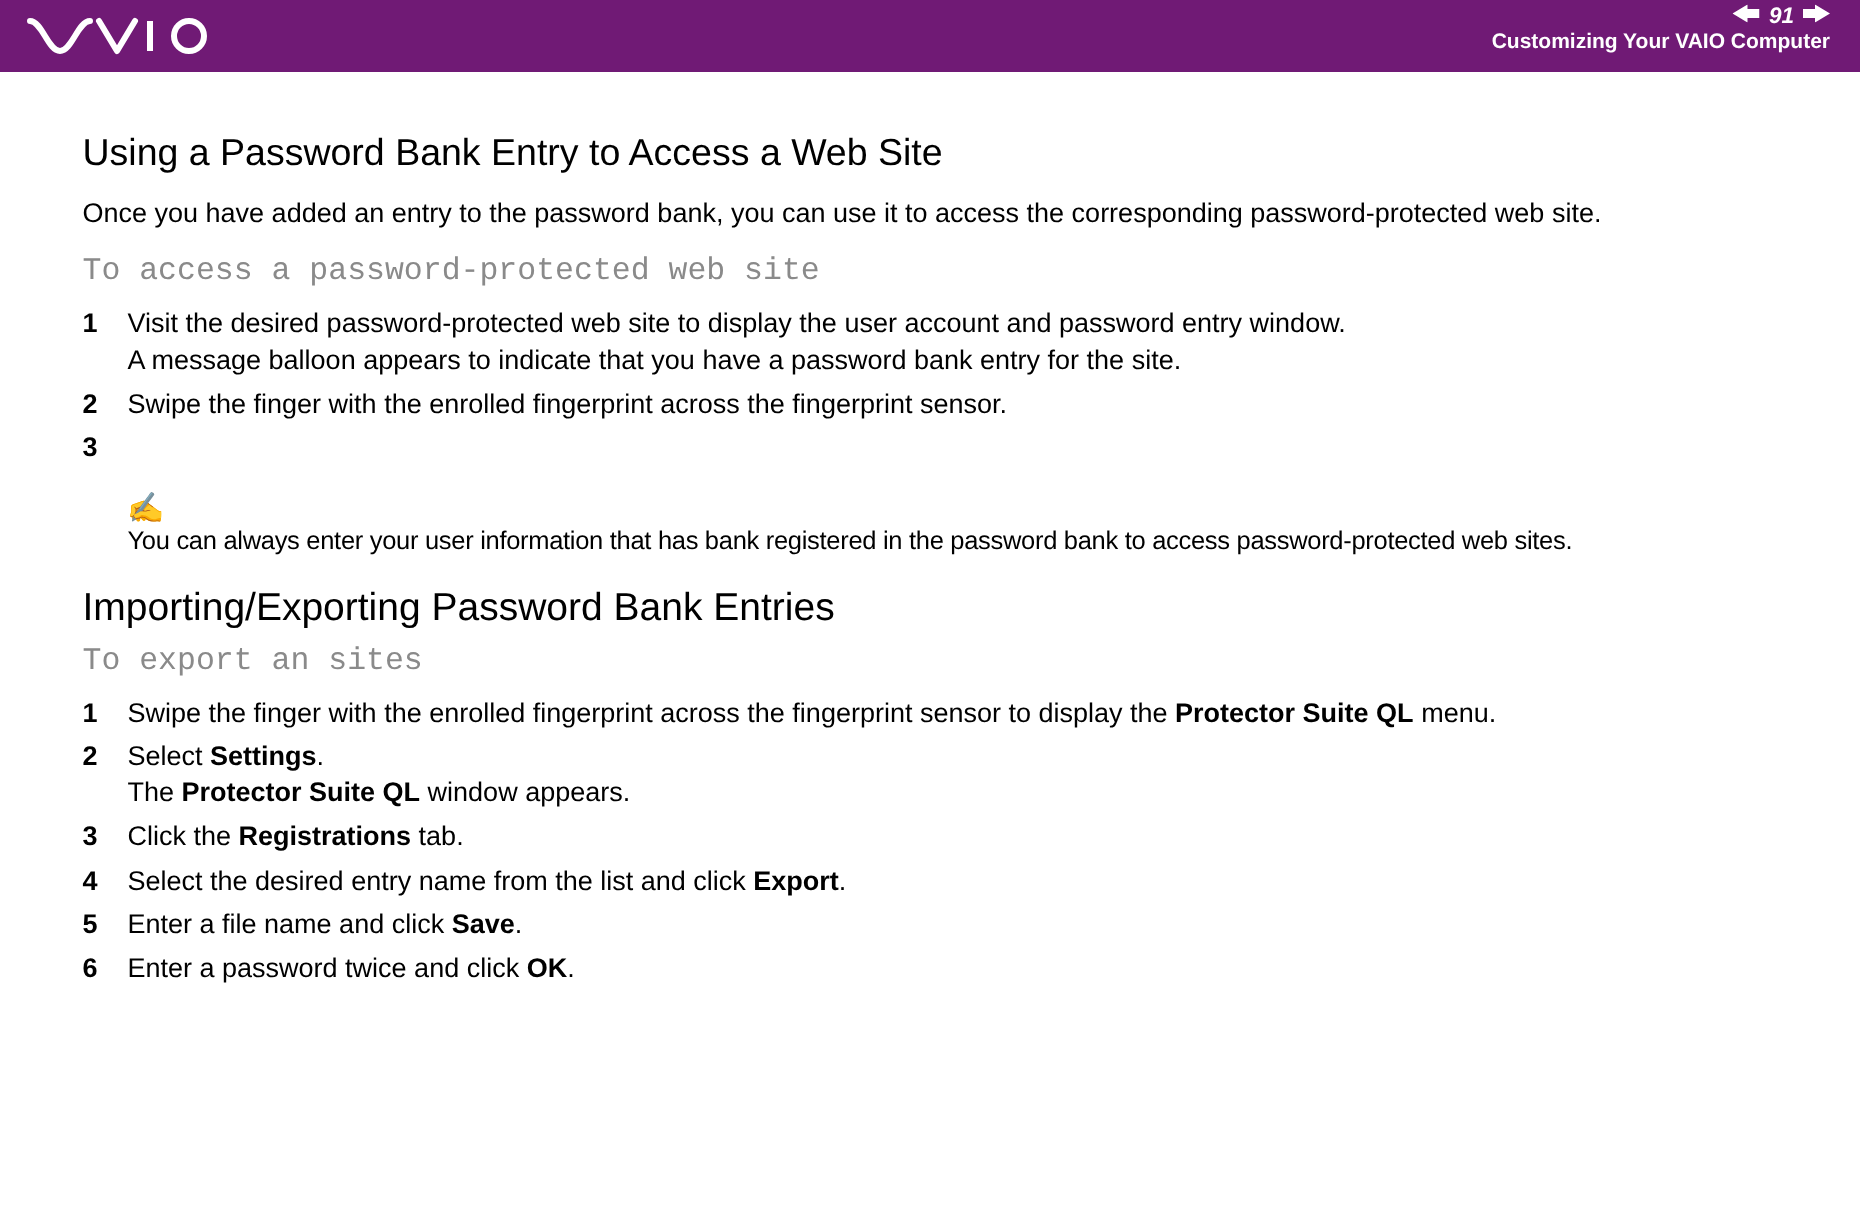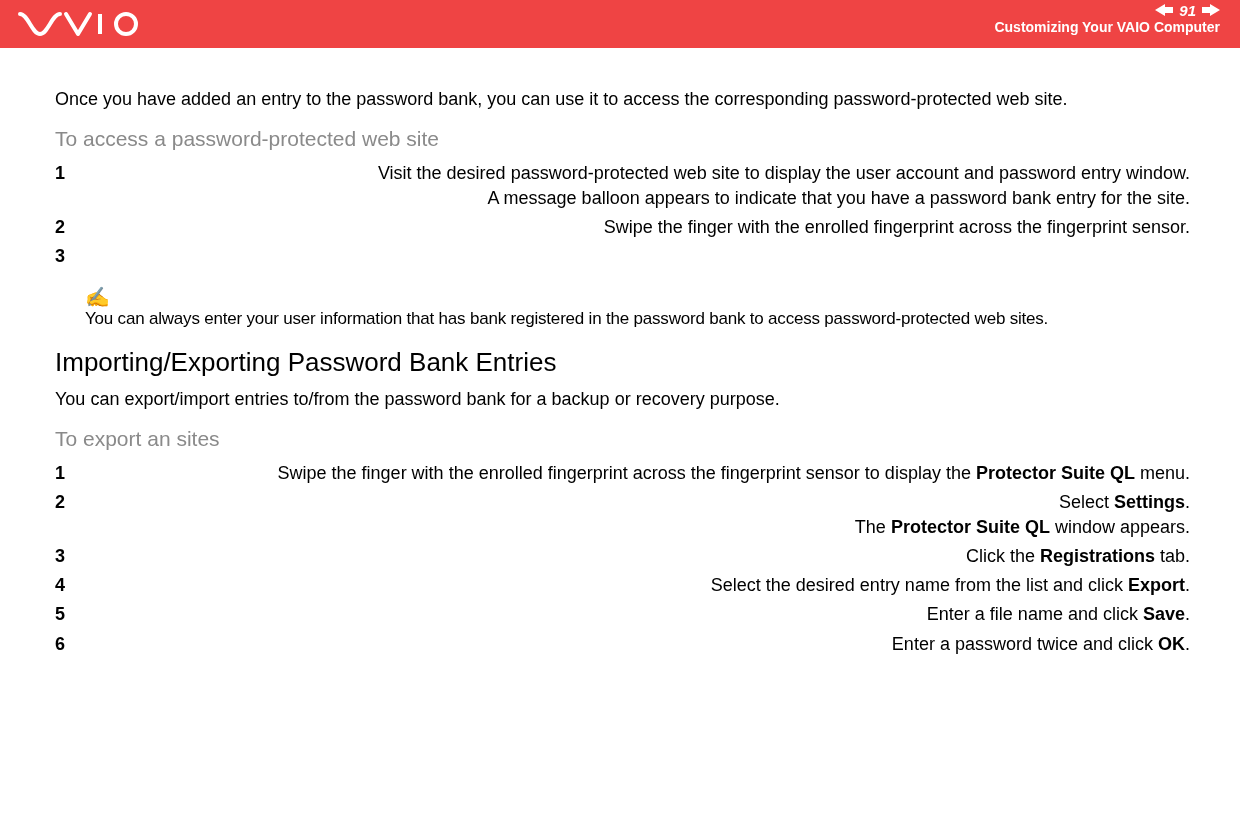--- a/index.html
+++ b/index.html
@@ -4,21 +4,21 @@
 <style>
   * { box-sizing: border-box; }
   html, body { margin: 0; padding: 0; }
   body {
     font-family: Arial, Helvetica, sans-serif;
     color: #000;
     width: 1240px;
     background: #fff;
   }
   .topbar {
-    background: #ef4444;
+    background: #701a75;
     color: #fff;
     height: 48px;
     width: 100%;
     position: relative;
     display: flex;
     align-items: center;
     text-decoration: underline;
   }
   .logo {
     margin-left: 18px;
@@ -61,40 +61,41 @@
   .intro {
     font-size: 18px;
     line-height: 1.3;
     margin: 0 0 16px 0;
   }
   .subhead {
     font-size: 21px;
     color: #8a8a8a;
     margin: 0 0 10px 0;
     font-weight: normal;
+    font-family: Liberation Mono, monospace;
   }
   .steps {
     margin: 0 0 18px 0;
     padding: 0;
     list-style: none;
   }
   .steps li {
     display: flex;
     align-items: flex-start;
     font-size: 18px;
     line-height: 1.35;
     margin-bottom: 5px;
   }
   .step-num {
     font-weight: bold;
     width: 30px;
     flex: 0 0 30px;
   }
   .step-body { flex: 1; }
-  .step-body p { margin: 0; text-align: right; }
+  .step-body p { margin: 0; }
   .b { font-weight: bold; }
   .note-block {
     margin: 8px 0 18px 30px;
   }
   .note-icon {
     font-size: 20px;
     line-height: 1;
     margin-bottom: 2px;
   }
   .note-text {
@@ -134,20 +135,21 @@
             <polygon points="18,6 8,0 8,3 0,3 0,9 8,9 8,12" fill="#fff"></polygon>
           </svg>
       </span>
     </div>
     <div class="section-name">Customizing Your VAIO Computer</div>
   </div>
 </div>
 
 <div class="content">
 
+  <h1 class="h1">Using a Password Bank Entry to Access a Web Site</h1>
   <p class="intro">Once you have added an entry to the password bank, you can use it to access the corresponding password-protected web site.</p>
   <h2 class="subhead">To access a password-protected web site</h2>
 
   <ol class="steps">
     <li>
       <span class="step-num">1</span>
       <div class="step-body">
         <p>Visit the desired password-protected web site to display the user account and password entry window.</p>
         <p>A message balloon appears to indicate that you have a password bank entry for the site.</p>
       </div>
@@ -164,21 +166,20 @@
       </div>
     </li>
   </ol>
 
   <div class="note-block">
     <div class="note-icon">✍</div>
     <div class="note-text">You can always enter your user information that has bank registered in the password bank to access password-protected web sites.</div>
   </div>
 
   <h1 class="h2">Importing/Exporting Password Bank Entries</h1>
-  <p class="intro">You can export/import entries to/from the password bank for a backup or recovery purpose.</p>
   <h2 class="subhead">To export an sites</h2>
 
   <ol class="steps">
     <li>
       <span class="step-num">1</span>
       <div class="step-body">
         <p><span>Swipe the finger with the enrolled fingerprint across the fingerprint sensor to display the </span><span class="b">Protector Suite QL</span><span> menu.</span></p>
       </div>
     </li>
     <li>

